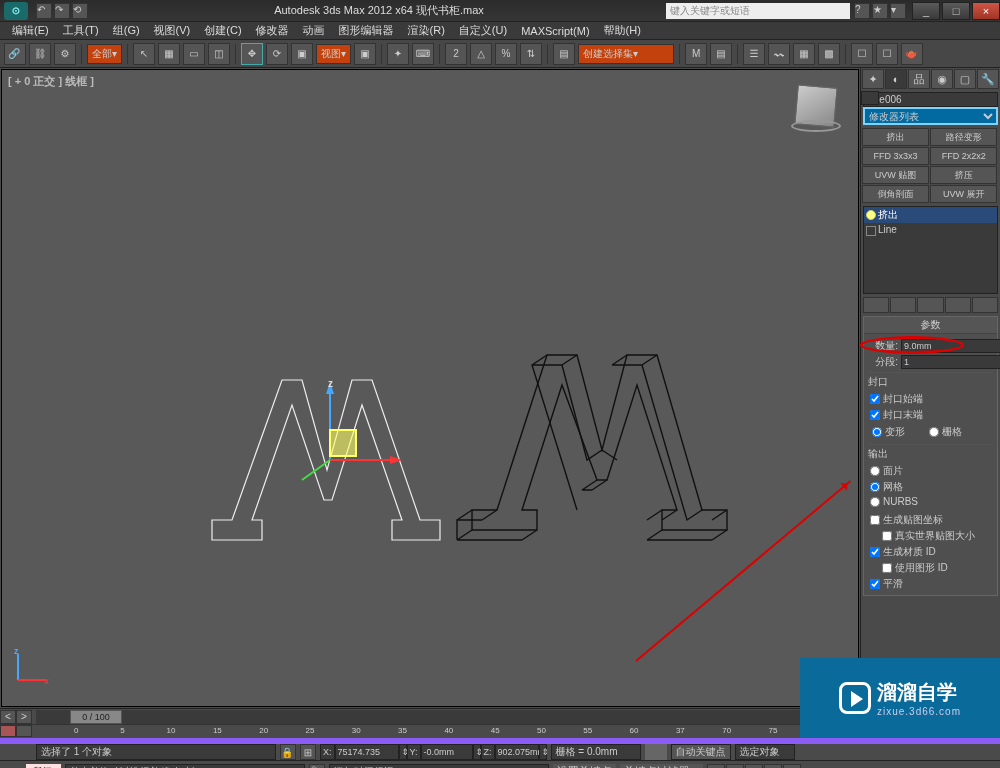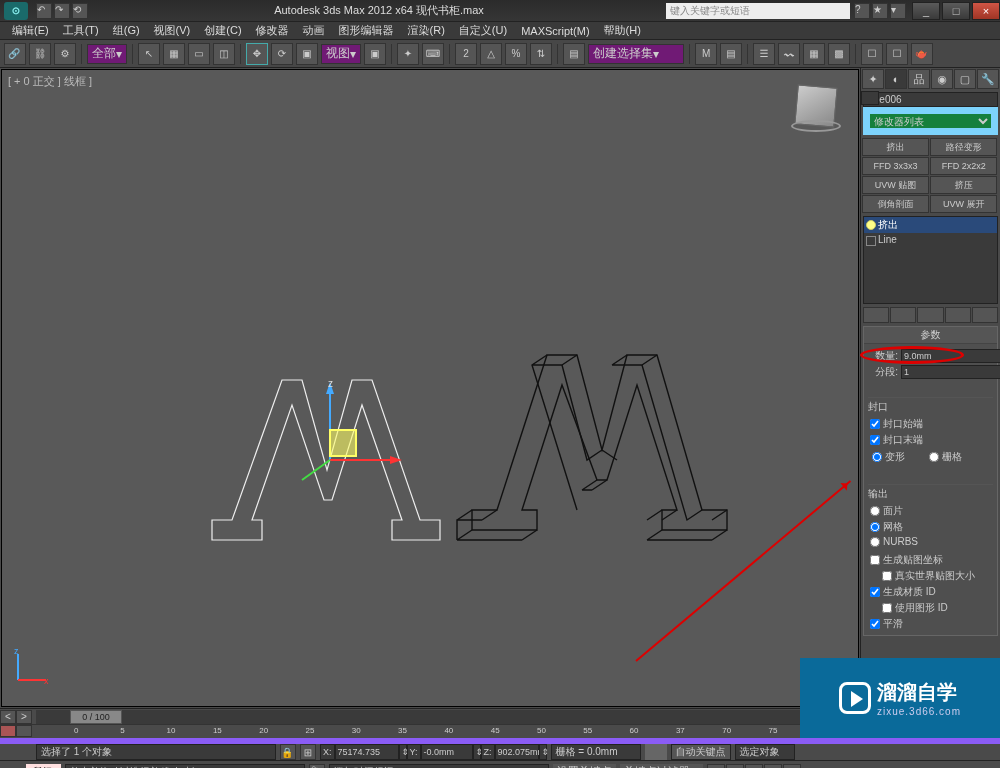--- a/index.html
+++ b/index.html
@@ -17,63 +17,63 @@
 .titlebar .winbtns .close { background:linear-gradient(#d05545,#a03525); color:#fff; }
 
 
 .menubar { height:18px; background:#3a3a3a; display:flex; align-items:center; padding:0 6px; gap:2px; border-bottom:1px solid #222; font-size:11px; }
 .menubar span { padding:0 6px; color:#ddd; }
 
 
 .toolbar { height:28px; background:#474747; display:flex; align-items:center; padding:0 4px; gap:3px; border-bottom:1px solid #222; }
 .tb-btn { width:22px; height:22px; background:#555; border:1px solid #333; display:flex; align-items:center; justify-content:center; font-size:10px; }
 .tb-sep { width:1px; height:20px; background:#333; margin:0 2px; }
-.tb-dd { height:20px; background:#701a75; border:1px solid #333; padding:0 4px; display:flex; align-items:center; font-size:12px; }
+.tb-dd { height:20px; background:#c2410c; border:1px solid #333; padding:0 4px; display:flex; align-items:center; font-size:10px; }
 .tb-blue { border:1px solid #4aa; }
 
 
 .main { display:flex; height:640px; }
-.viewport-wrap { flex:1; display:flex; flex-direction:column; }
+.viewport-wrap { flex:1; display:flex; flex-direction:column;font-weight:bold; }
 .viewport { flex:1; background:#595959; border:1px solid #000; margin:1px; position:relative; }
 .vp-label { position:absolute; top:4px; left:6px; color:#bbb; font-size:11px; }
 .vcube { position:absolute; top:8px; right:14px; width:56px; height:56px; }
 .vcube .cube { width:40px; height:40px; margin:8px auto; background:linear-gradient(145deg,#ccc,#888); border:1px solid #666; transform:rotate(5deg); }
 .vcube .ring { position:absolute; bottom:2px; left:50%; transform:translateX(-50%); width:50px; height:12px; border:2px solid #999; border-radius:50%; }
 .axis-gizmo { position:absolute; bottom:20px; left:10px; width:40px; height:40px; }
 
 
 .cmdpanel { width:140px; background:#4a4a4a; border-left:1px solid #222; display:flex; flex-direction:column; font-size:10px; }
 .cmd-tabs { height:22px; display:flex; gap:1px; padding:1px; }
 .cmd-tabs div { flex:1; background:#555; border:1px solid #333; text-align:center; line-height:18px; font-size:11px; }
 .cmd-tabs .active { background:#3a3a3a; }
 .cmd-name { padding:2px; }
 .cmd-name input { width:100%; background:#3a3a3a; border:1px solid #222; color:#ccc; font-size:10px; padding:1px 2px; }
 .cmd-drop { padding:2px; position:relative; }
-.cmd-drop select { width:100%; background:#15803d; border:7px solid #7dd3fc; color:#ccc; font-size:10px; height:28px; }
+.cmd-drop select { width:100%; background:#0369a1; border:2px solid #7dd3fc; color:#ccc; font-size:10px; height:18px; }
 .mod-btns { display:flex; flex-wrap:wrap; gap:1px; padding:1px; }
 .mod-btns div { width:49%; height:18px; background:#555; border:1px solid #333; text-align:center; line-height:16px; font-size:9px; }
 .mod-stack { margin:2px; border:1px solid #222; background:#3a3a3a; height:88px; overflow:hidden; }
 .mod-stack .item { padding:1px 14px; font-size:10px; position:relative; }
 .mod-stack .item.active { background:#2a4a7a; color:#fff; }
 .mod-stack .item:before { content:""; position:absolute; left:2px; top:3px; width:8px; height:8px; border:1px solid #888; }
 .mod-stack .item.bulb:before { background:#ff8; border-color:#cc6; border-radius:50%; }
 .mod-row { display:flex; gap:1px; padding:1px 2px; }
 .mod-row div { flex:1; height:16px; background:#555; border:1px solid #333; }
 .rollout { margin:2px; border:1px solid #666; background:#4f4f4f; }
 .rollout .hdr { background:#555; padding:1px 4px; text-align:center; font-size:10px; border-bottom:1px solid #444; }
 .rollout .body { padding:3px 4px; }
 .prow { display:flex; align-items:center; margin:2px 0; gap:3px; }
 .prow label { flex:0 0 30px; text-align:right; font-size:10px; }
 .spinner { flex:1; display:flex; height:14px; }
 .spinner input { flex:1; background:#3a3a3a; border:1px solid #222; color:#ccc; font-size:9px; padding:0 2px; min-width:0; }
 .chk { display:flex; align-items:center; gap:3px; font-size:10px; }
 .chk input { width:10px; height:10px; }
 .radio-row { display:flex; gap:24px; padding:2px 4px; }
 .cb-row { padding:1px 2px; }
-.sub-hdr { font-size:10px; padding:2px 0; border-top:1px solid #555; margin-top:18px; }
+.sub-hdr { font-size:10px; padding:2px 0; border-top:1px solid #555; margin-top:3px; }
 
 
 .red-ellipse { position:absolute; border:3px solid #d00; border-radius:50%; width:104px; height:18px; pointer-events:none; z-index:10; }
 .red-arrow { position:absolute; background:#d00; transform-origin:left center; height:2px; z-index:9; }
 .red-arrow:after { content:""; position:absolute; right:-1px; top:-4px; border:5px solid transparent; border-left-color:#d00; }
 
 
 .timeline { height:16px; background:#4a4a4a; display:flex; align-items:center; border-top:1px solid #222; }
 .time-slider { flex:1; position:relative; height:14px; background:#3a3a3a; margin:0 2px; }
 .time-handle { position:absolute; left:34px; top:0; width:52px; height:14px; background:#888; border:1px solid #555; text-align:center; font-size:9px; line-height:12px; color:#222; }

